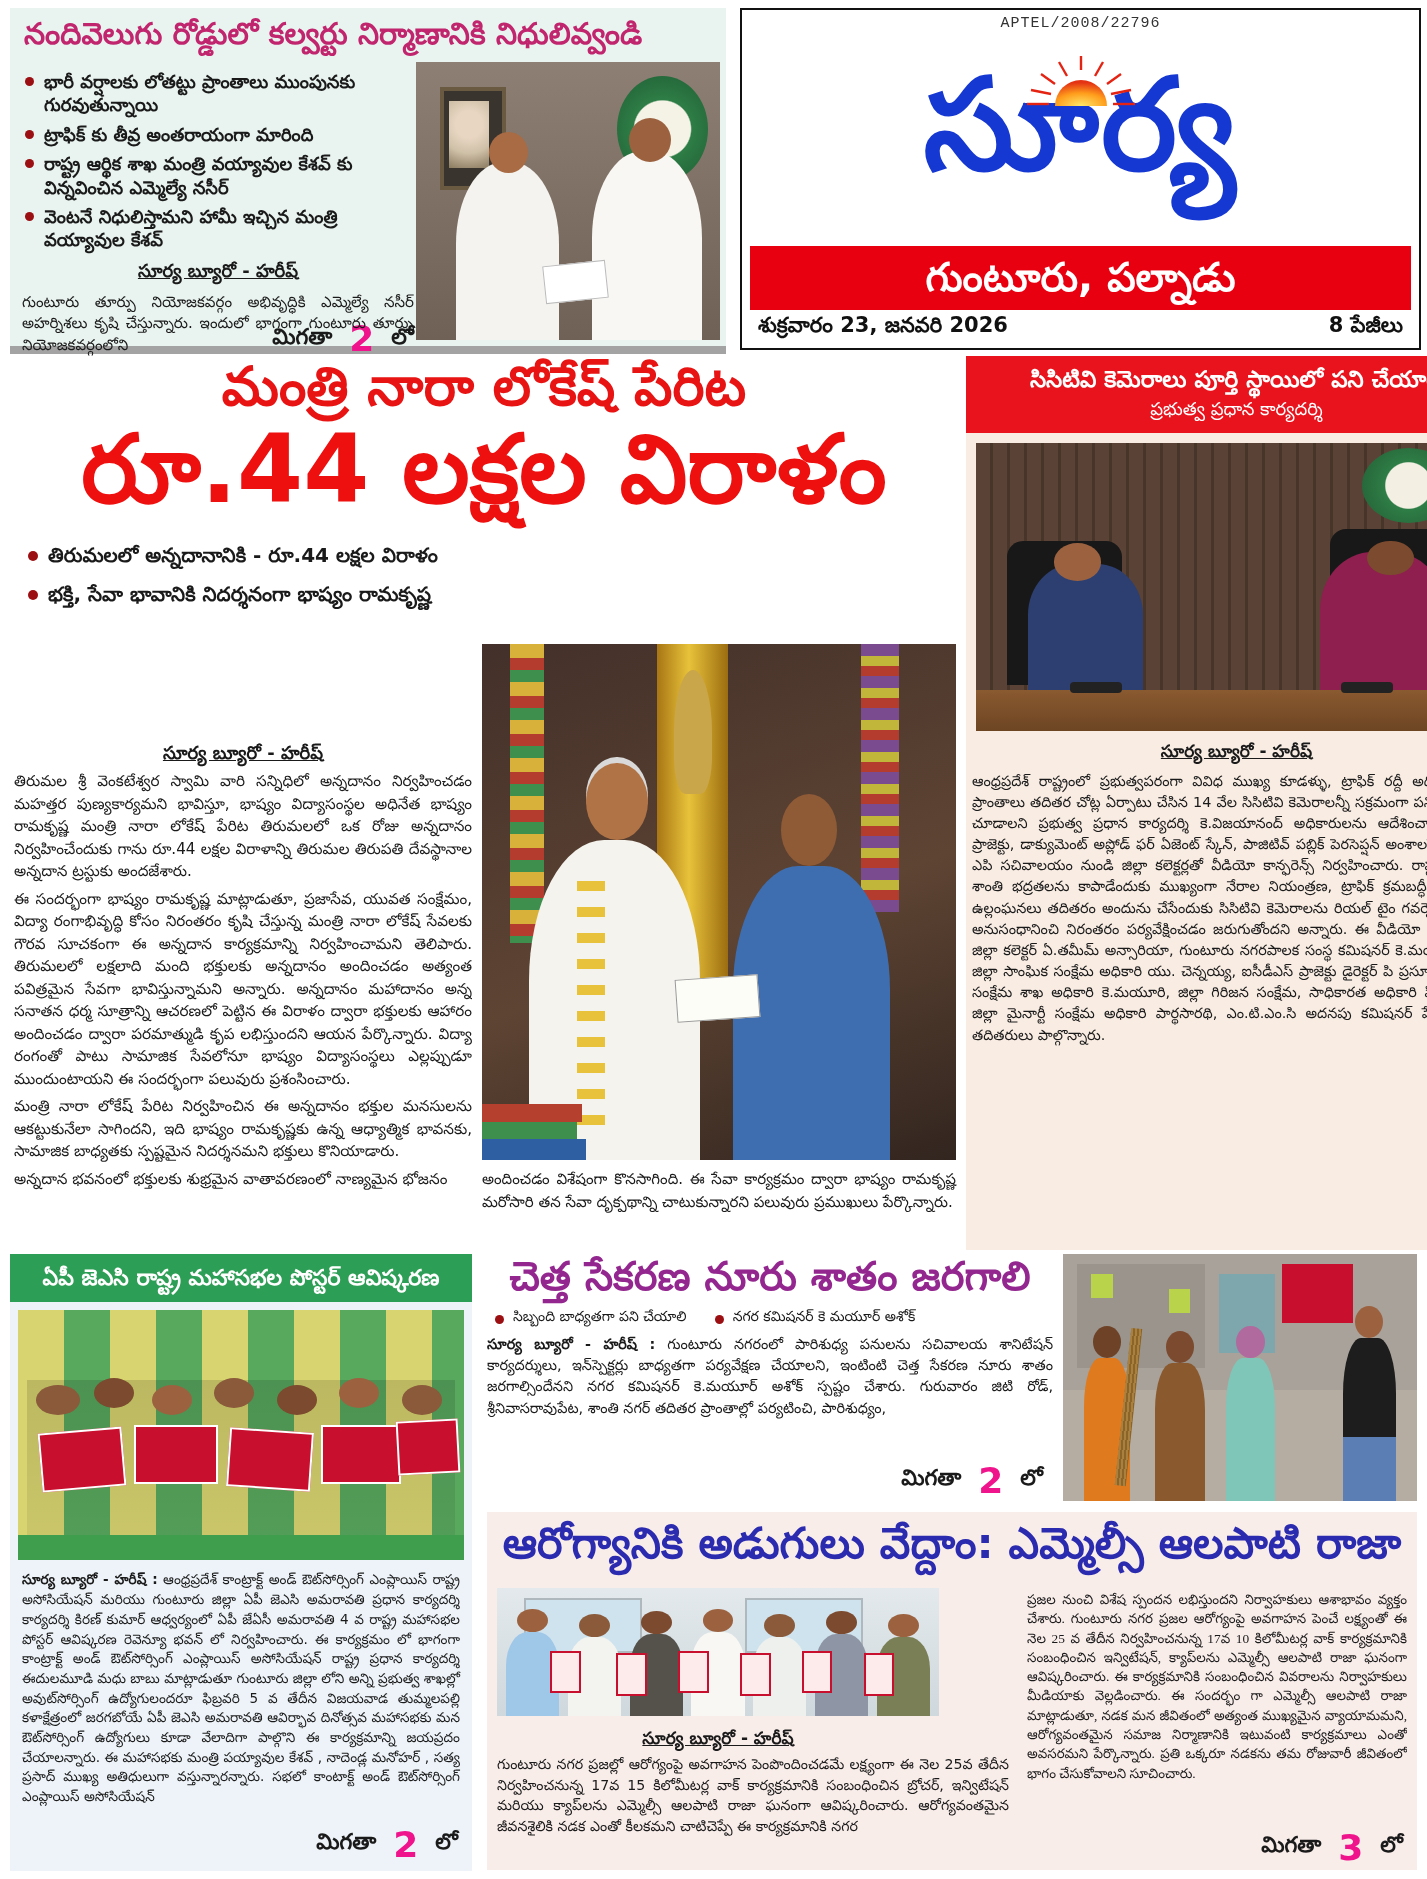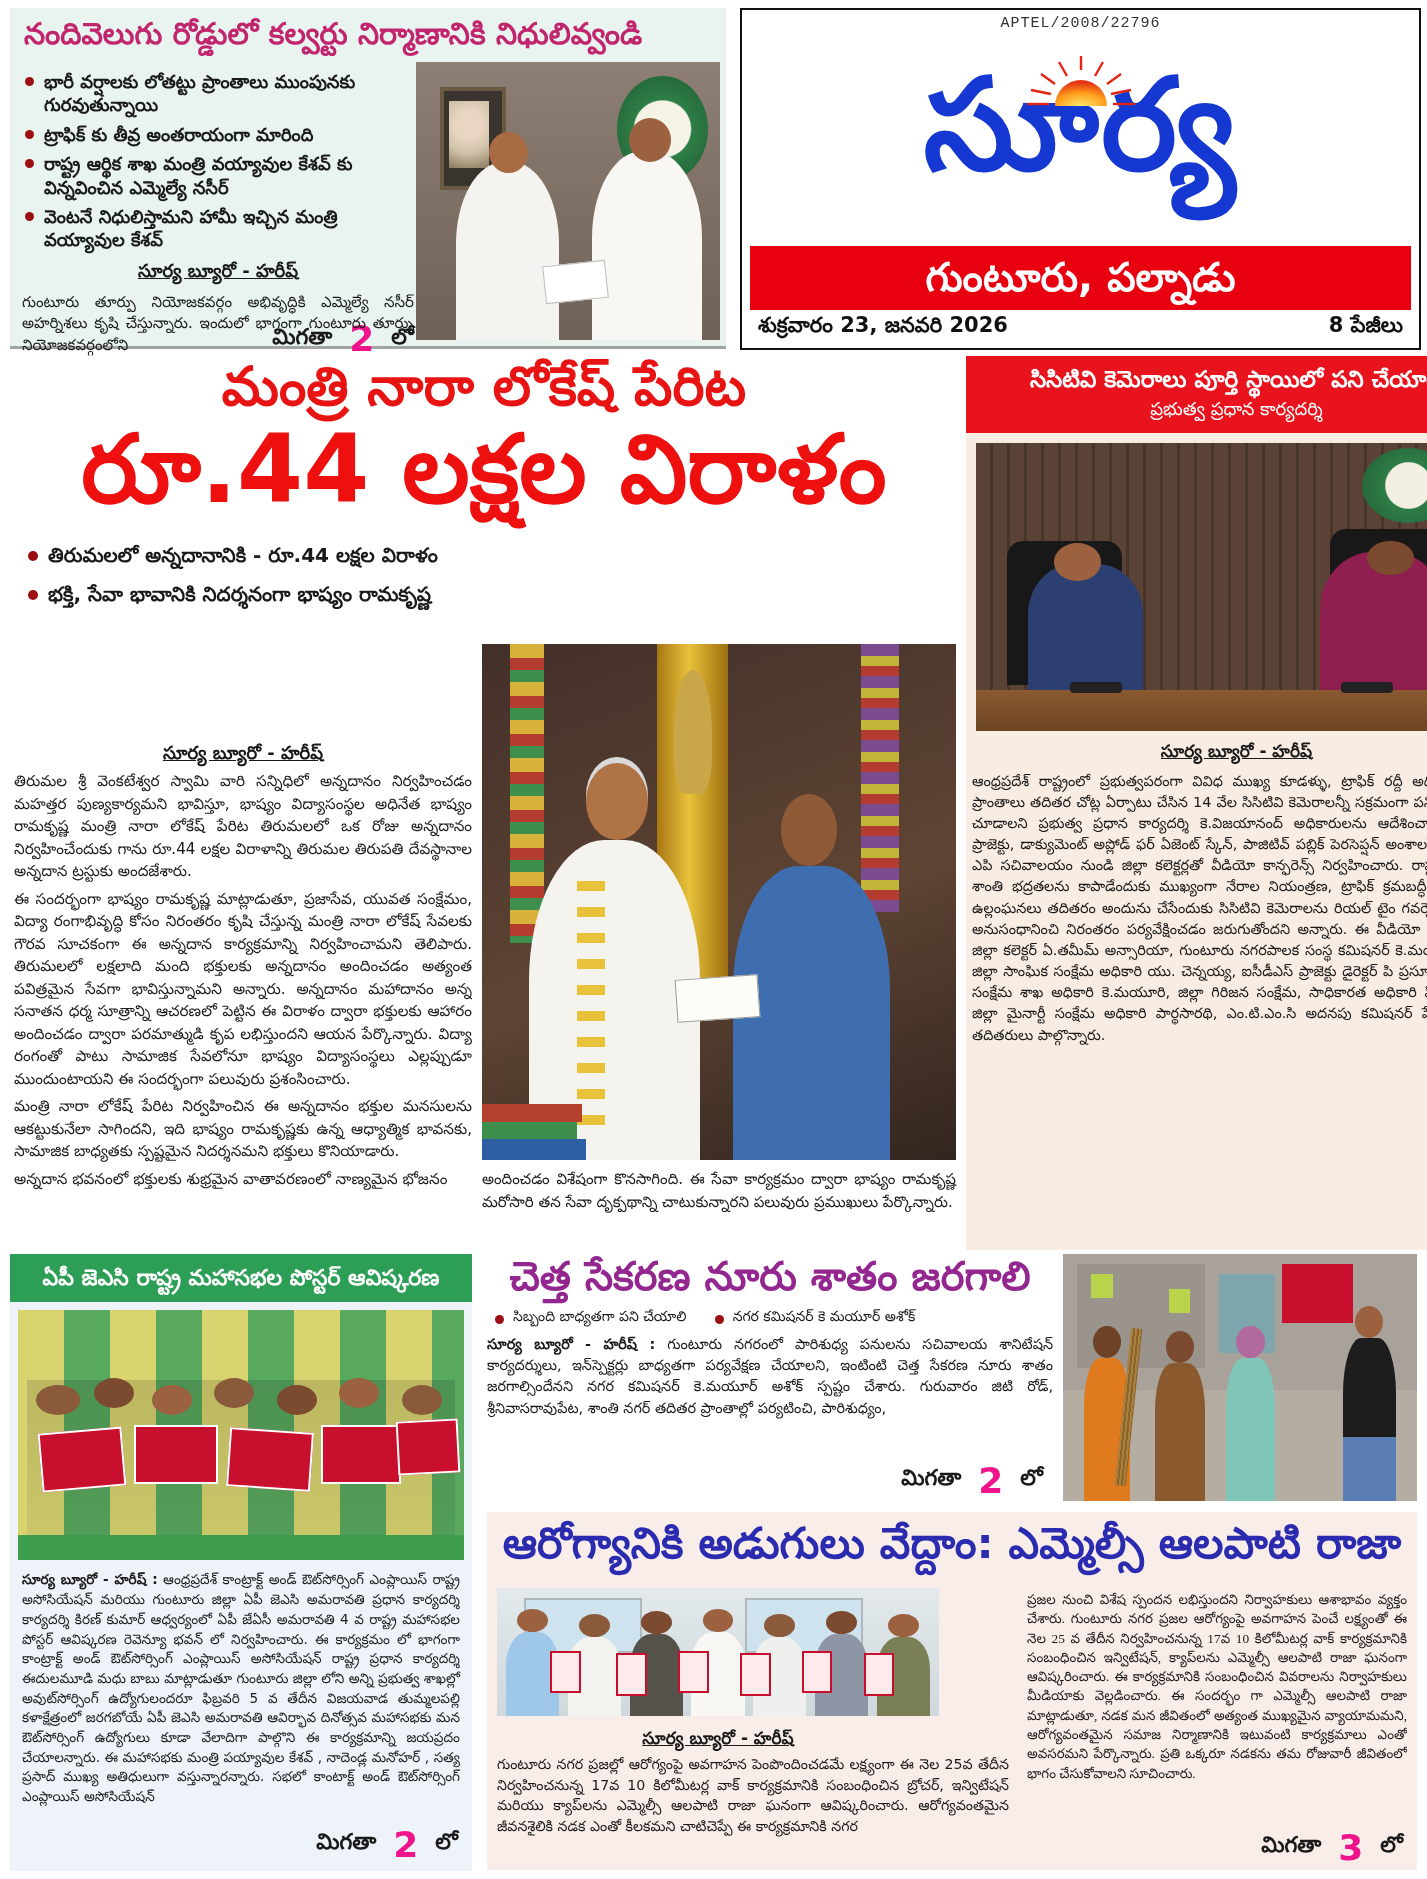--- a/index.html
+++ b/index.html
@@ -8,21 +8,21 @@
 
   
   .byline{font-weight:bold;text-decoration:underline;text-align:center;font-size:18px;margin:8px 0 6px;}
   .cont{display:flex;align-items:center;justify-content:flex-end;gap:15px;}
   .cont .lbl,.cont .sfx{font-weight:bold;font-size:22px;}
   .cont .pg{color:#f0148c;font-weight:bold;font-size:36px;line-height:0.9;margin:0 2px;}
   .photo{position:relative;overflow:hidden;}
   .ps{position:absolute;}
 
   
-  .box-tl{position:absolute;left:10px;top:8px;width:716px;height:338px;background:#e9f4f1;border-bottom:3px solid #a3a3a3;}
+  .box-tl{position:absolute;left:10px;top:8px;width:716px;height:338px;background:#e9f4f1;border-bottom:8px solid #a3a3a3;}
   .tl-head{margin:0;padding:9px 14px 2px;color:#c0256d;font-size:30px;font-weight:bold;line-height:1.12;}
   .tl-left{position:absolute;left:12px;top:56px;width:392px;}
   .tl-bullets{margin:0;padding:0;}
   .tl-bullets li{list-style:none;position:relative;padding-left:22px;margin:6px 0;font-size:18px;font-weight:bold;line-height:1.3;}
   .tl-bullets li::before{content:"";position:absolute;left:3px;top:7px;width:9px;height:9px;border-radius:50%;background:#9b0f12;}
   .tl-body{font-size:15px;line-height:1.45;text-align:justify;}
   .tl-cont{float:right;margin-top:-34px;}
   .photo-tl{position:absolute;right:6px;top:54px;width:304px;height:278px;background:linear-gradient(#8d7f73,#6f6156);}
 
   
@@ -289,21 +289,21 @@
       <div class="ps" style="left:74.5%;bottom:64%;width:7%;height:18%;background:#7c4a2e;border-radius:50%;"></div>
       <div class="ps" style="left:88.5%;bottom:62%;width:7%;height:18%;background:#9c6240;border-radius:50%;"></div>
       <div class="ps" style="left:12%;bottom:18%;width:6%;height:30%;background:#fdeaea;border:2px solid #c8102e;"></div>
       <div class="ps" style="left:27%;bottom:16%;width:6%;height:30%;background:#fdeaea;border:2px solid #c8102e;"></div>
       <div class="ps" style="left:41%;bottom:18%;width:6%;height:30%;background:#fdeaea;border:2px solid #c8102e;"></div>
       <div class="ps" style="left:55%;bottom:16%;width:6%;height:30%;background:#fdeaea;border:2px solid #c8102e;"></div>
       <div class="ps" style="left:69%;bottom:18%;width:6%;height:30%;background:#fdeaea;border:2px solid #c8102e;"></div>
       <div class="ps" style="left:83%;bottom:16%;width:6%;height:30%;background:#fdeaea;border:2px solid #c8102e;"></div>
     </div>
     <div class="byline health-byline">సూర్య బ్యూరో - హరీష్</div>
-    <div class="health-left">గుంటూరు నగర ప్రజల్లో ఆరోగ్యంపై అవగాహన పెంపొందించడమే లక్ష్యంగా ఈ నెల 25వ తేదీన నిర్వహించనున్న 17వ 10 కిలోమీటర్ల వాక్ కార్యక్రమానికి సంబంధించిన బ్రోచర్, ఇన్విటేషన్ మరియు క్యాప్‌లను ఎమ్మెల్సీ ఆలపాటి రాజా ఘనంగా ఆవిష్కరించారు. ఆరోగ్యవంతమైన జీవనశైలికి నడక ఎంతో కీలకమని చాటిచెప్పే ఈ కార్యక్రమానికి నగర</div>
+    <div class="health-left">గుంటూరు నగర ప్రజల్లో ఆరోగ్యంపై అవగాహన పెంపొందించడమే లక్ష్యంగా ఈ నెల 25వ తేదీన నిర్వహించనున్న 17వ 15 కిలోమీటర్ల వాక్ కార్యక్రమానికి సంబంధించిన బ్రోచర్, ఇన్విటేషన్ మరియు క్యాప్‌లను ఎమ్మెల్సీ ఆలపాటి రాజా ఘనంగా ఆవిష్కరించారు. ఆరోగ్యవంతమైన జీవనశైలికి నడక ఎంతో కీలకమని చాటిచెప్పే ఈ కార్యక్రమానికి నగర</div>
     <div class="health-right">ప్రజల నుంచి విశేష స్పందన లభిస్తుందని నిర్వాహకులు ఆశాభావం వ్యక్తం చేశారు. గుంటూరు నగర ప్రజల ఆరోగ్యంపై అవగాహన పెంచే లక్ష్యంతో ఈ నెల 25 వ తేదీన నిర్వహించనున్న 17వ 10 కిలోమీటర్ల వాక్ కార్యక్రమానికి సంబంధించిన ఇన్విటేషన్, క్యాప్‌లను ఎమ్మెల్సీ ఆలపాటి రాజా ఘనంగా ఆవిష్కరించారు. ఈ కార్యక్రమానికి సంబంధించిన వివరాలను నిర్వాహకులు మీడియాకు వెల్లడించారు. ఈ సందర్భం గా ఎమ్మెల్సీ ఆలపాటి రాజా మాట్లాడుతూ, నడక మన జీవితంలో అత్యంత ముఖ్యమైన వ్యాయామమని, ఆరోగ్యవంతమైన సమాజ నిర్మాణానికి ఇటువంటి కార్యక్రమాలు ఎంతో అవసరమని పేర్కొన్నారు. ప్రతి ఒక్కరూ నడకను తమ రోజువారీ జీవితంలో భాగం చేసుకోవాలని సూచించారు.</div>
     <div class="cont health-cont">
       <span class="lbl">మిగతా</span>
       <span class="pg">3</span>
       <span class="sfx">లో</span>
     </div>
   </section>
 
 </div>
 

